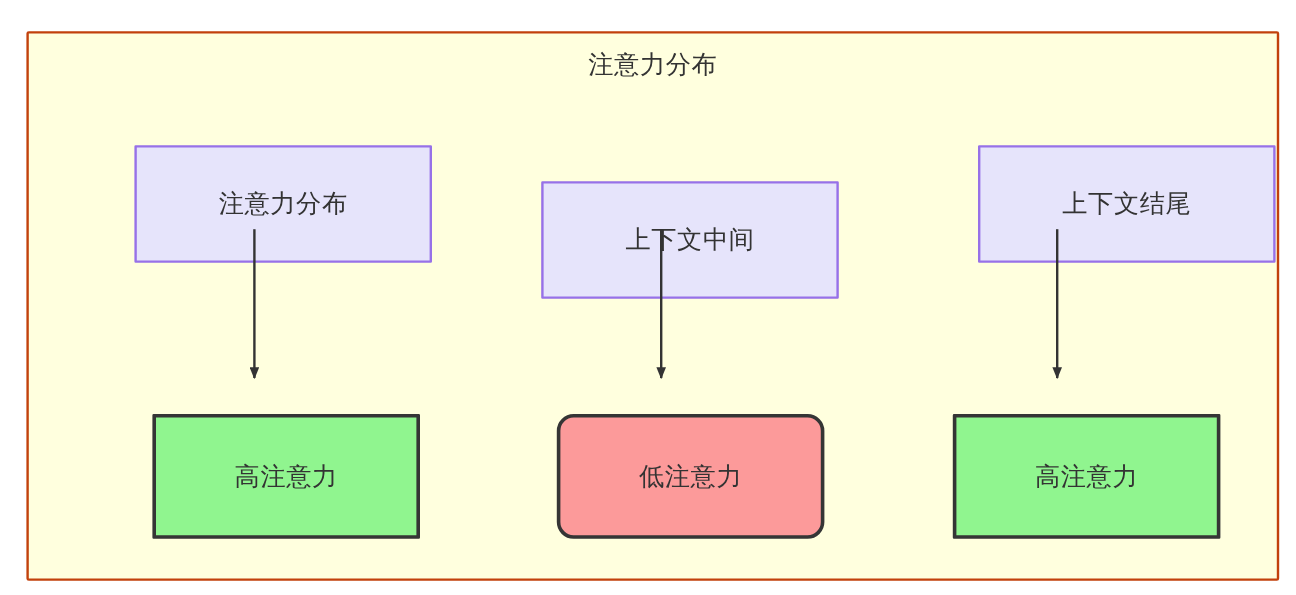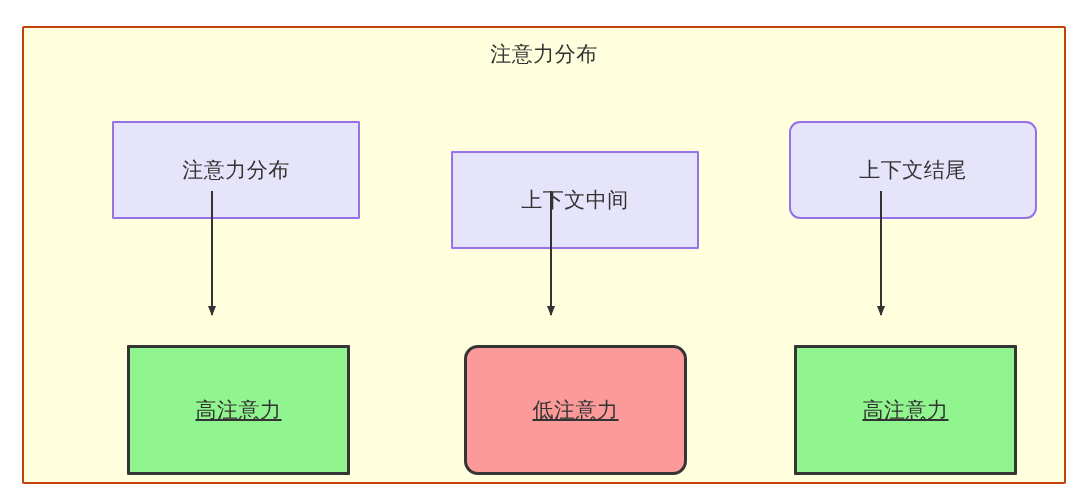--- a/index.html
+++ b/index.html
@@ -65,39 +65,38 @@
   .node.source {
     background: #e6e4fb;
     border: 2px solid #9771e8;
     width: 248px;
     height: 98px;
     top: 93px;
   }
 
   .node.result {
     width: 223px;
-    height: 130px;
+    height: 104px;
     top: 317px;
     border: 3px solid #353535;
-    text-decoration: underline;
   }
 
   .node.result.high {
     background: #90f58f;
   }
 
   .node.result.low {
     background: #fc9a9a;
     border-radius: 14px;
   }
 
   
   .col-1.source { left: 88px; }
   .col-2.source { left: 427px; margin-top: 30px; }
-  .col-3.source { left: 765px; border-radius: 11px; }
+  .col-3.source { left: 791px; }
 
   .col-1.result { left: 103px; }
   .col-2.result { left: 440px; }
   .col-3.result { left: 770px; }
 
   
   #edges-layer {
     position: absolute;
     left: 0;
     top: 0;

